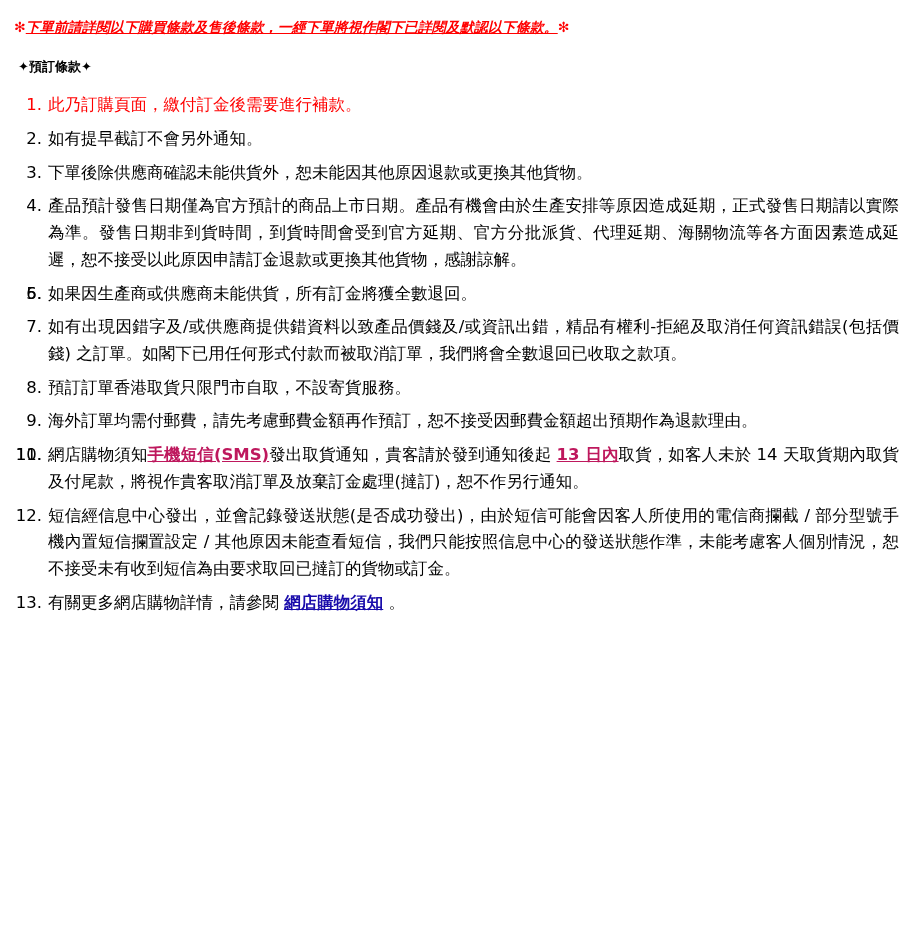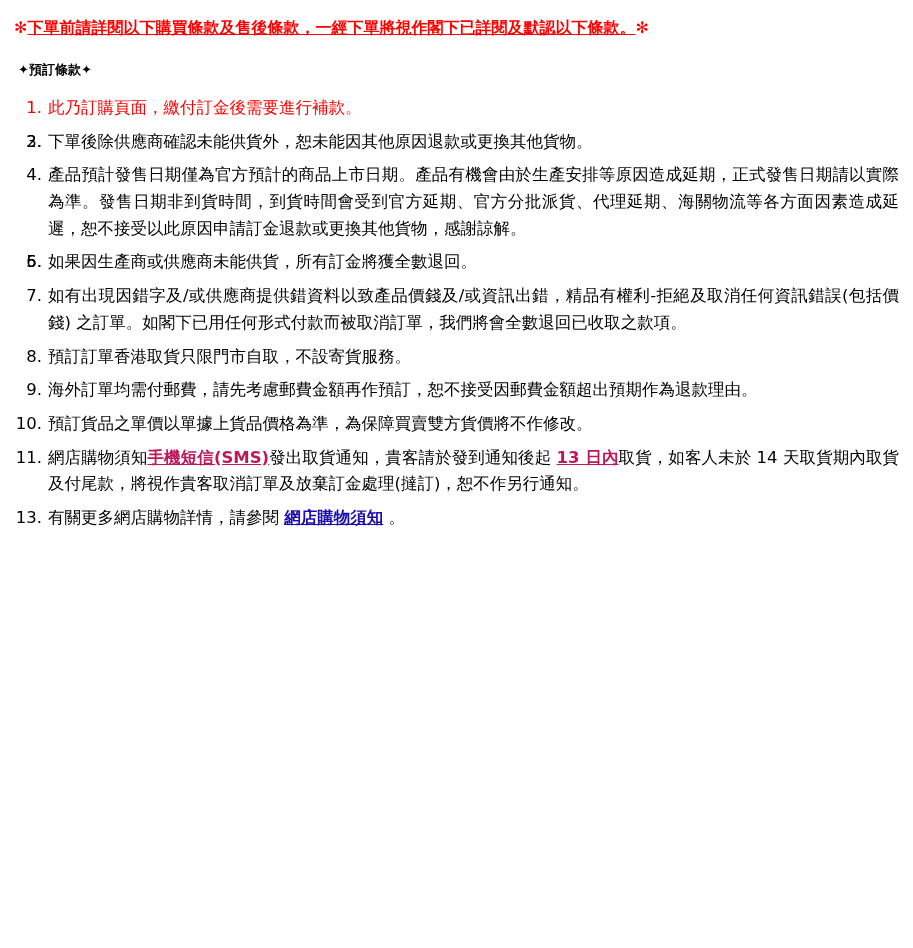--- a/index.html
+++ b/index.html
@@ -14,25 +14,26 @@
     color: #000000;
   }
   .page {
     width: 913px;
     box-sizing: border-box;
     padding: 12px 14px 8px 14px;
   }
   .banner {
     color: #ff0000;
     font-weight: bold;
-    font-size: 16px;
+    font-size: 14px;
     text-decoration: underline;
     letter-spacing: 0px;
     line-height: 1.3;
     margin: 6px 0 22px 0;
+    font-style: italic;
   }
   .star {
     text-decoration: none;
     display: inline-block;
   }
   .section-title {
     font-size: 13px;
     font-weight: bold;
     margin: 0 0 16px 4px;
     color: #000;
@@ -80,26 +81,27 @@
 <div class="page">
 
   <div class="banner">
     <span class="star">✻</span><span>下單前請詳閱以下購買條款及售後條款，一經下單將視作閣下已詳閱及默認以下條款。</span><span class="star">✻</span>
   </div>
 
   <div class="section-title">✦預訂條款✦</div>
 
   <ol class="terms" id="terms-list">
       <li class="red"><span class="num">1.</span><span class="txt">此乃訂購頁面，繳付訂金後需要進行補款。</span></li>
-      <li><span class="num">2.</span></li>
+      <li><span class="num">2.</span><span class="txt">如有提早截訂不會另外通知。</span></li>
       <li><span class="num">3.</span><span class="txt">下單後除供應商確認未能供貨外，恕未能因其他原因退款或更換其他貨物。</span></li>
       <li><span class="num">4.</span><span class="txt">產品預計發售日期僅為官方預計的商品上市日期。產品有機會由於生產安排等原因造成延期，正式發售日期請以實際為準。發售日期非到貨時間，到貨時間會受到官方延期、官方分批派貨、代理延期、海關物流等各方面因素造成延遲，恕不接受以此原因申請訂金退款或更換其他貨物，感謝諒解。</span></li>
       <li><span class="num">5.</span></li>
       <li><span class="num">6.</span><span class="txt">如果因生產商或供應商未能供貨，所有訂金將獲全數退回。</span></li>
       <li><span class="num">7.</span><span class="txt">如有出現因錯字及/或供應商提供錯資料以致產品價錢及/或資訊出錯，精品有權利-拒絕及取消任何資訊錯誤(包括價錢) 之訂單。如閣下已用任何形式付款而被取消訂單，我們將會全數退回已收取之款項。</span></li>
       <li><span class="num">8.</span><span class="txt">預訂訂單香港取貨只限門市自取，不設寄貨服務。</span></li>
       <li><span class="num">9.</span><span class="txt">海外訂單均需付郵費，請先考慮郵費金額再作預訂，恕不接受因郵費金額超出預期作為退款理由。</span></li>
-      <li><span class="num">10.</span><span class="txt">預訂貨品之單價以單據上貨品價格為準，為保障買賣雙方貨價將不作修改。</span></li>
+      <li><span class="num">10.</span></li>
       <li><span class="num">11.</span><span class="txt"><span>網店購物須知</span><span class="u-red">手機短信(SMS)</span><span>發出取貨通知，貴客請於發到通知後起 </span><span class="u-red">13 日內</span><span>取貨，如客人未於 14 天取貨期內取貨及付尾款，將視作貴客取消訂單及放棄訂金處理(撻訂)，恕不作另行通知。</span></span></li>
+      <li><span class="num">12.</span><span class="txt">短信經信息中心發出，並會記錄發送狀態(是否成功發出)，由於短信可能會因客人所使用的電信商攔截 / 部分型號手機內置短信攔置設定 / 其他原因未能查看短信，我們只能按照信息中心的發送狀態作準，未能考慮客人個別情況，恕不接受未有收到短信為由要求取回已撻訂的貨物或訂金。</span></li>
       <li><span class="num">13.</span><span class="txt"><span>有關更多網店購物詳情，請參閱 </span><span class="link">網店購物須知</span><span> 。</span></span></li>
     </ol>
 
 </div>
 
 </body></html>

